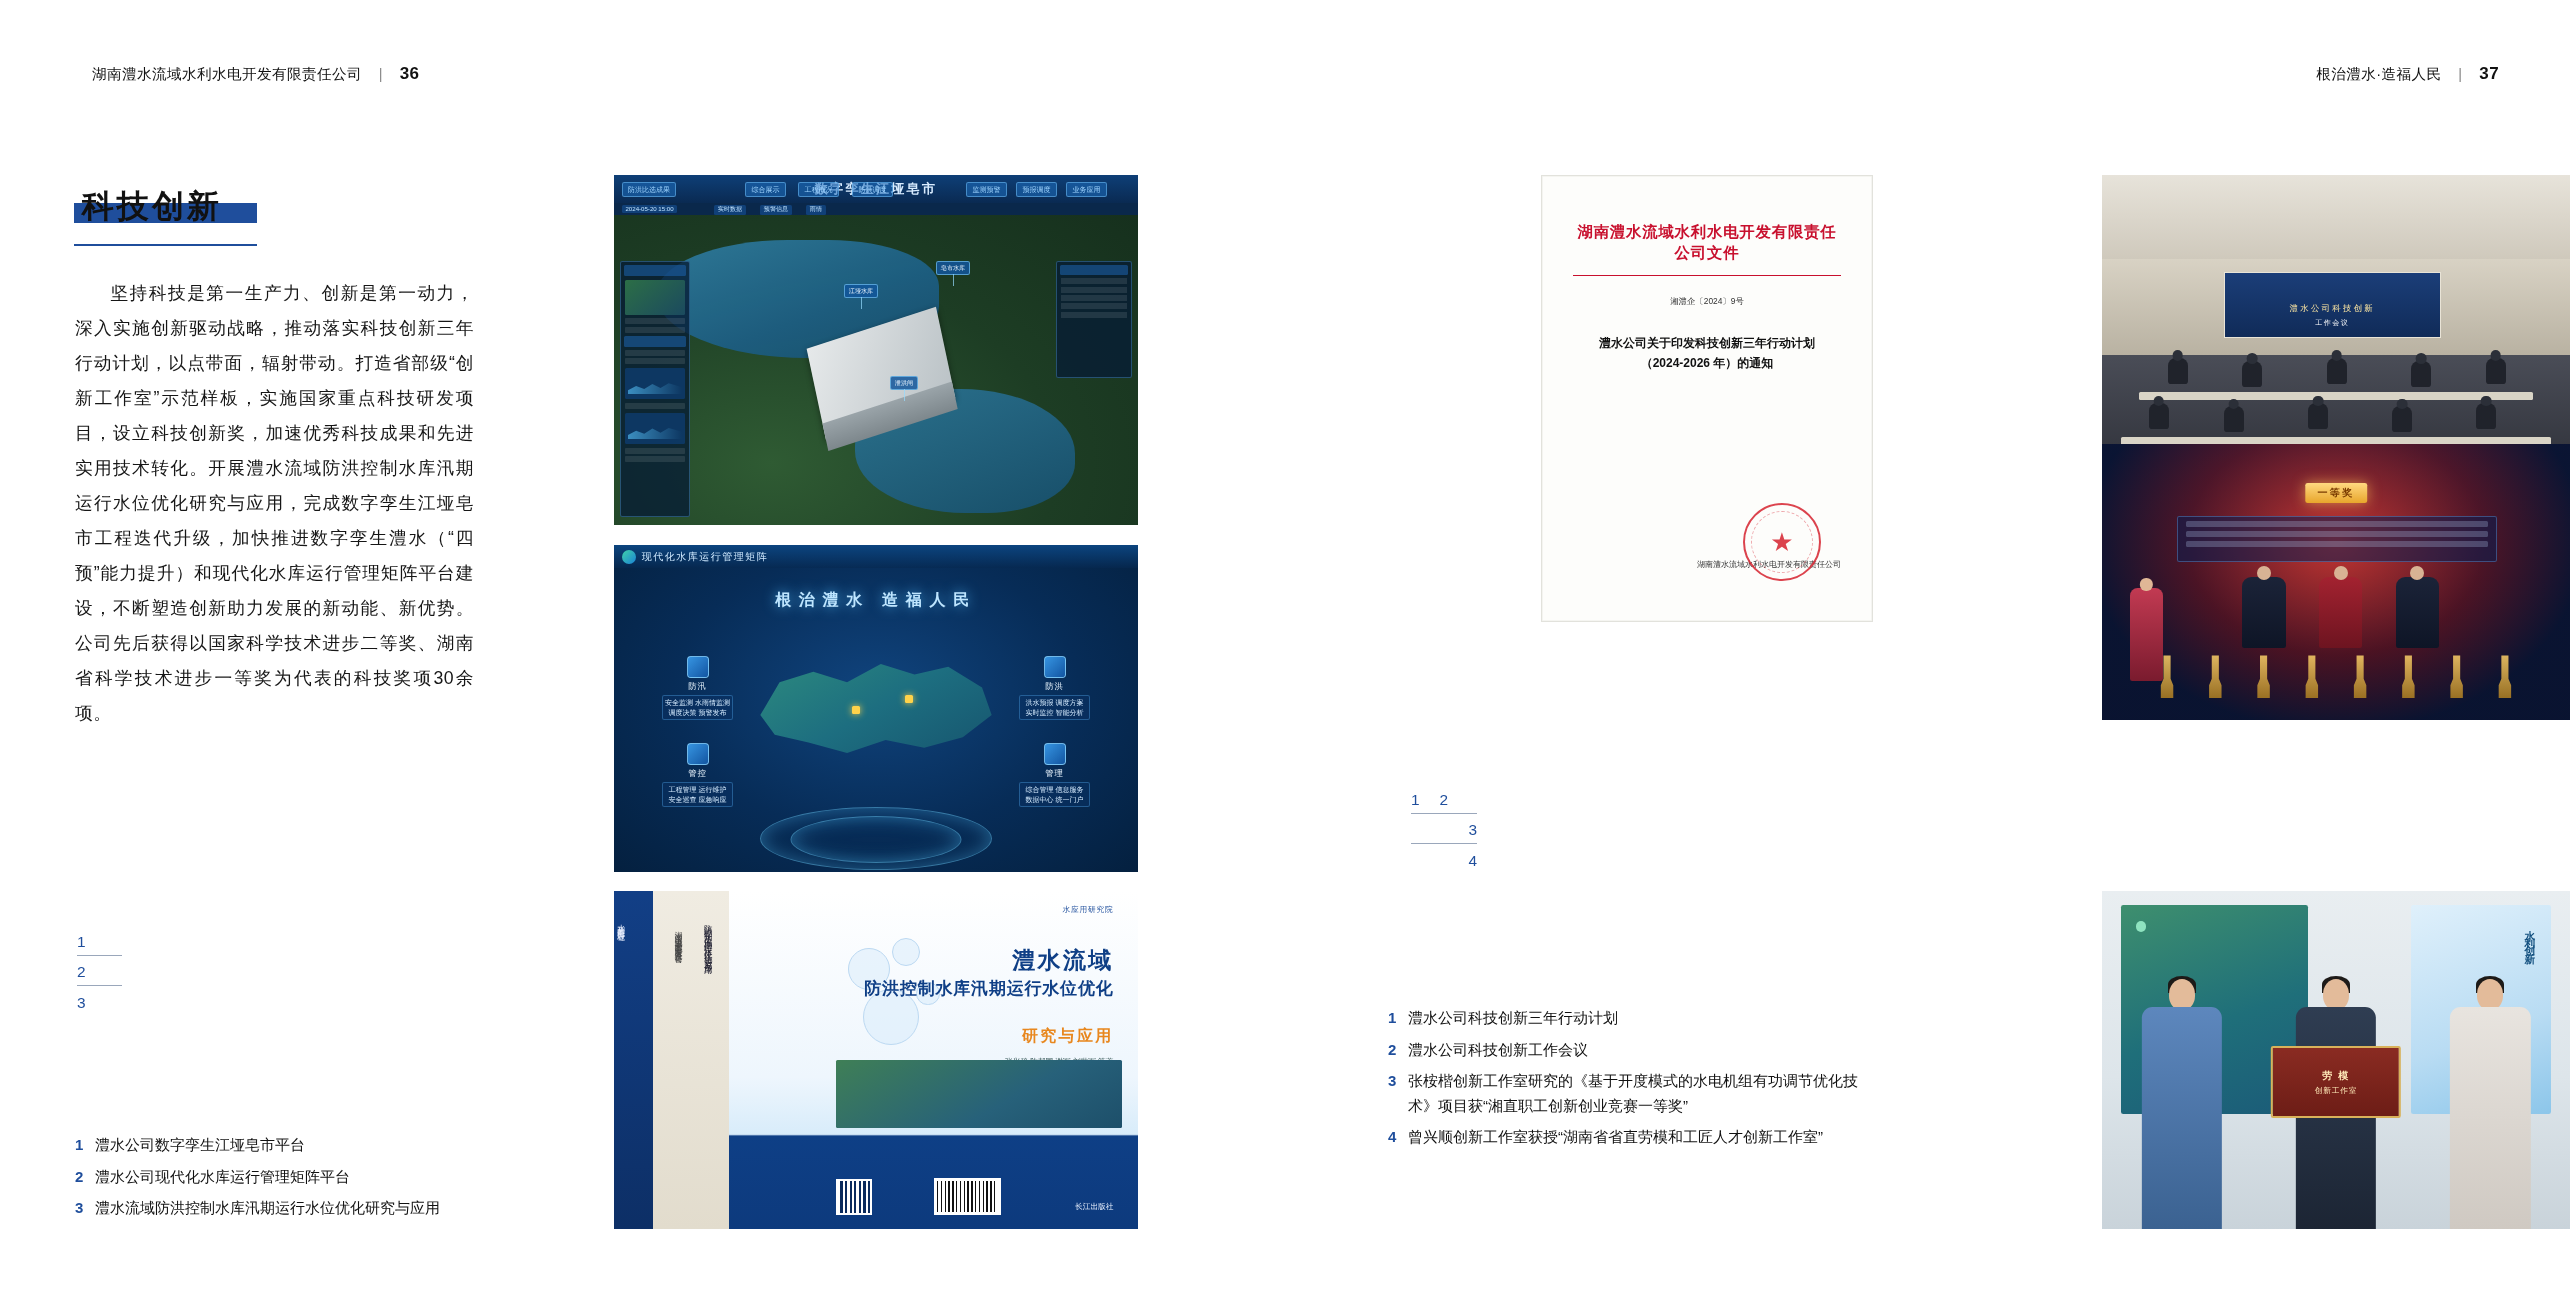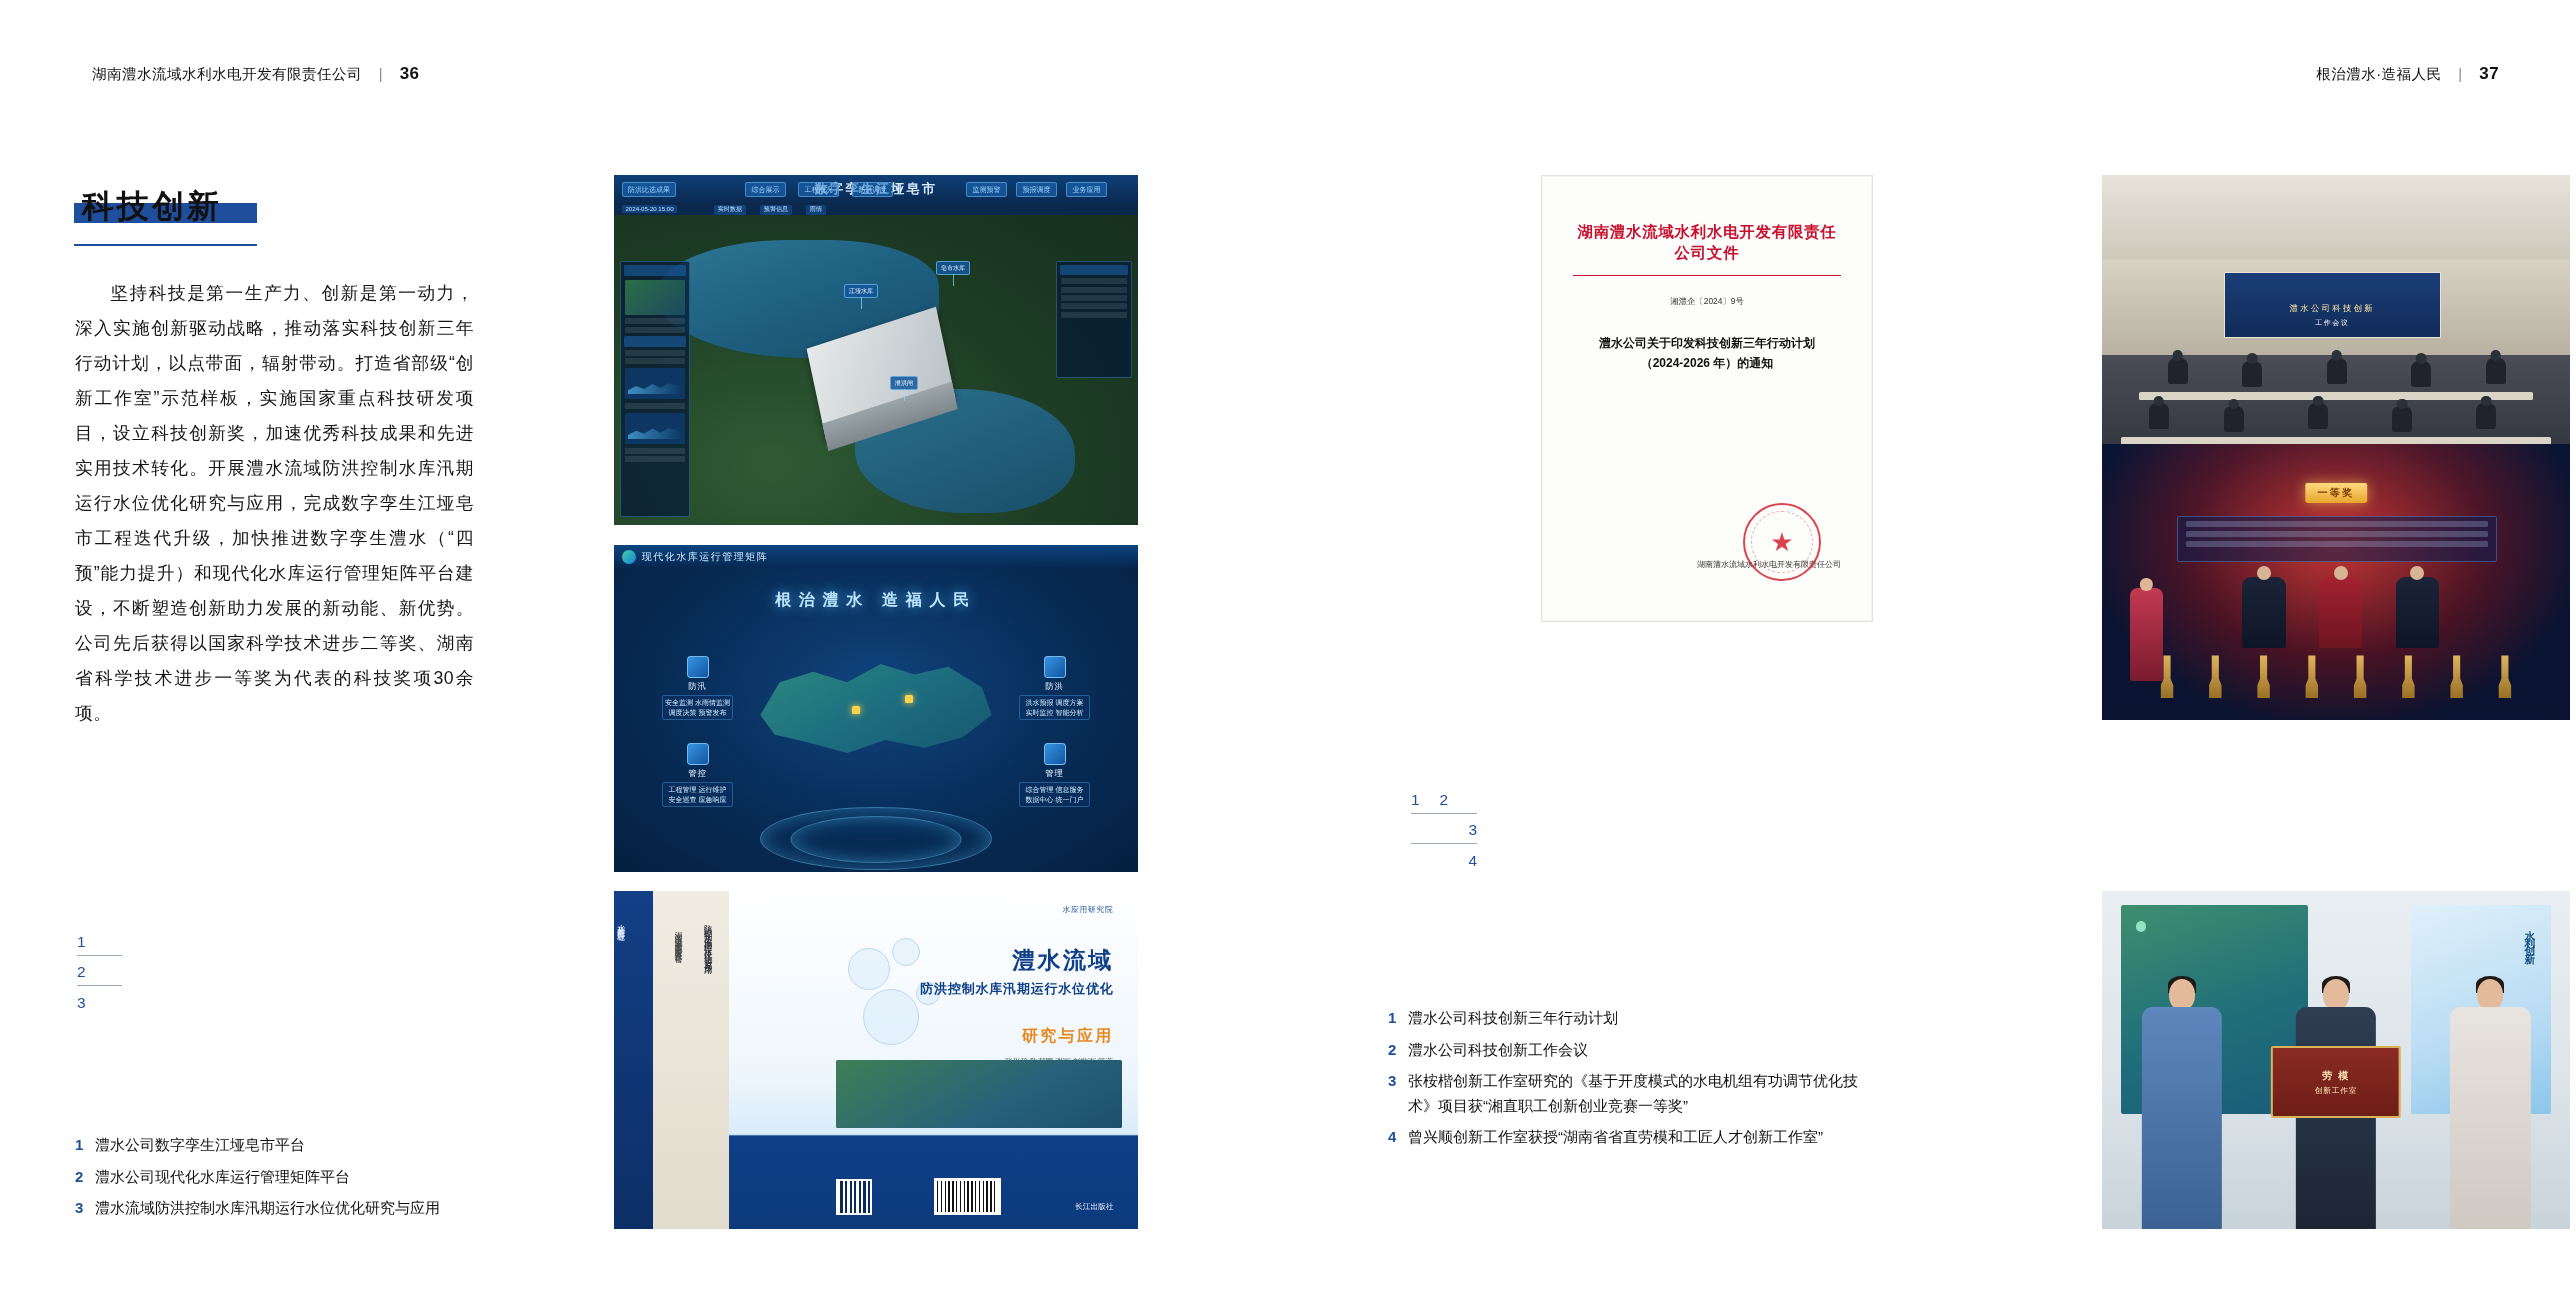--- a/index.html
+++ b/index.html
@@ -317,21 +317,21 @@
     background:linear-gradient(180deg,#ffffff 0%,#eef6fd 55%,#d8ecfa 72%,#0e3f86 72.5%,#0d3a7d 100%);
   }
   .book-pub {
     position:absolute; right:6%; top:4%; font-size:7.7px; color:#1f4e9c; letter-spacing:0.8px;
   }
   .book-t1 {
     position:absolute; right:6%; top:16%; font-size:23px; font-weight:bold;
     color:#0f3f86; letter-spacing:2.3px;
   }
   .book-t2 {
-    position:absolute; right:6%; top:26%; font-size:13px; font-weight:bold;
+    position:absolute; right:6%; top:26%; font-size:17px; font-weight:bold;
     color:#0f3f86; letter-spacing:0.8px; text-align:right; line-height:20px;
   }
   .book-t3 {
     position:absolute; right:6%; top:40%; font-size:16px; font-weight:bold;
     color:#e8871e; letter-spacing:2.3px;
   }
   .book-authors {
     position:absolute; right:6%; top:49%; font-size:7.7px; color:#355;
   }
   .book-bubbles {

